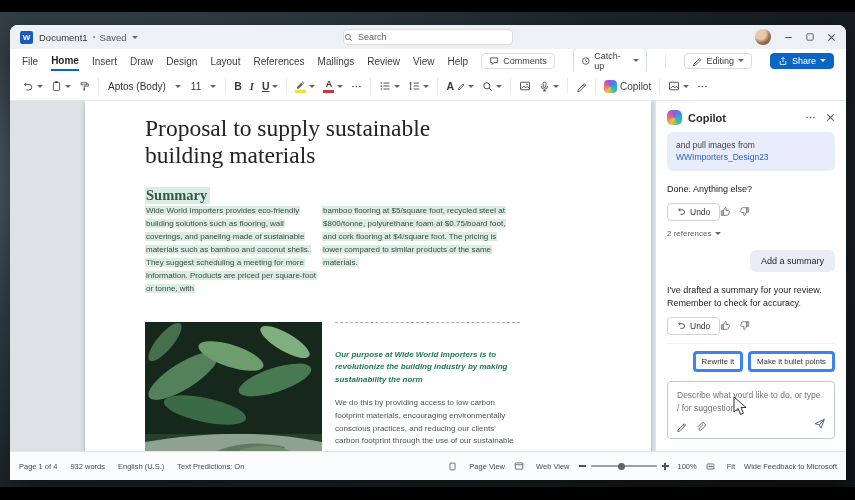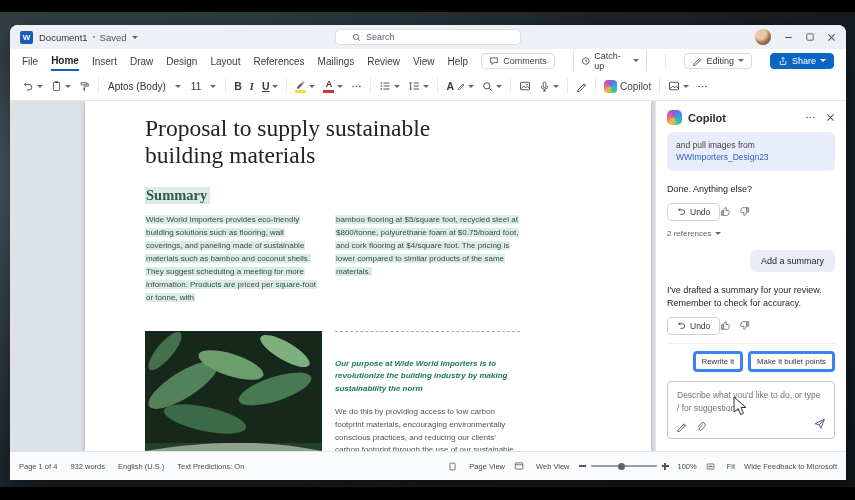--- a/index.html
+++ b/index.html
@@ -18,22 +18,22 @@
     padding:0 10px; position:relative; flex:0 0 auto; }
   .appicon { width:13px; height:13px; border-radius:2px; background:#185abd; color:#fff;
     font-size:8px; font-weight:700; display:flex; align-items:center; justify-content:center; }
   .doc-title { font-size:9.5px; color:#333; display:flex; align-items:center; gap:5px; }
   .sepdot { width:2px; height:2px; border-radius:50%; background:#777; }
   .savelabel { color:#555; }
   .chev { width:0; height:0; border-left:3px solid transparent; border-right:3px solid transparent;
     border-top:3.5px solid #666; display:inline-block; }
   .chev.white { border-top-color:#fff; }
   .search-pill { position:absolute; left:50%; top:4px; transform:translateX(-50%);
-    width:186px; height:16px; background:#fff; border:1px solid #d8dde2; border-radius:4px;
-    display:flex; align-items:center; gap:5px; padding:0 16px; color:#5a5f66; font-size:9px; }
+    width:170px; height:16px; background:#fff; border:1px solid #d8dde2; border-radius:4px;
+    display:flex; align-items:center; gap:5px; padding:0 0; color:#5a5f66; font-size:9px; }
   .tb-right { margin-left:auto; display:flex; align-items:center; gap:13px; }
   .avatar { width:16px; height:16px; border-radius:50%;
     background:radial-gradient(circle at 35% 30%, #e8c9a8 0 35%, #9c6f4e 60%, #5f4030 100%); }
   .winbtn { display:flex; align-items:center; justify-content:center; color:#555; }
 
   
   .menubar { height:23px; display:flex; align-items:center; gap:13px; padding:0 12px;
     background:#fff; font-size:10px; color:#3c3c3c; flex:0 0 auto; }
   .tab { padding:5px 0 3px; }
   .tab.active { font-weight:700; color:#1f1f1f; border-bottom:2px solid var(--accent); }
@@ -59,21 +59,21 @@
   
   .main { flex:1; display:flex; min-height:0; }
   .docarea { flex:1; position:relative; background:#dde2e7; overflow:hidden; }
   .page { position:absolute; left:75px; top:0; width:566px; height:430px; background:#fff;
     box-shadow:0 1px 5px rgba(0,0,0,.22); padding:14px 0 0 60px; }
   .doc-title-text { font-family:"Liberation Serif",serif; font-size:23.5px; line-height:27px;
     color:#232323; max-width:345px; }
   .doc-heading { margin-top:17px; }
   .doc-heading span { font-family:"Liberation Serif",serif; font-size:14.5px; font-weight:700;
     color:#33584b; background:var(--mint); padding:0 3px 1px 1px; }
-  .cols { margin-top:10px; display:flex; gap:13px; width:375px; }
+  .cols { margin-top:1px; display:flex; width:375px; }
   .col { font-size:8px; line-height:1.62; color:#3e4a44; }
   .c1 { width:177px; } .c2 { width:185px; }
   .hl { background:var(--mint); -webkit-box-decoration-break:clone; box-decoration-break:clone; padding:0 1px; }
   .row2 { margin-top:26px; display:flex; gap:13px; }
   .leaves { width:177px; height:170px; flex:0 0 auto; }
   .rightcol { width:185px; border-top:1px dashed #9db0b6; padding-top:26px; }
   .purpose { font-size:8px; line-height:1.6; color:var(--green); font-style:italic; font-weight:700; }
   .bodytext { margin-top:10px; font-size:8px; line-height:1.6; color:#4a554f; }
 
   

